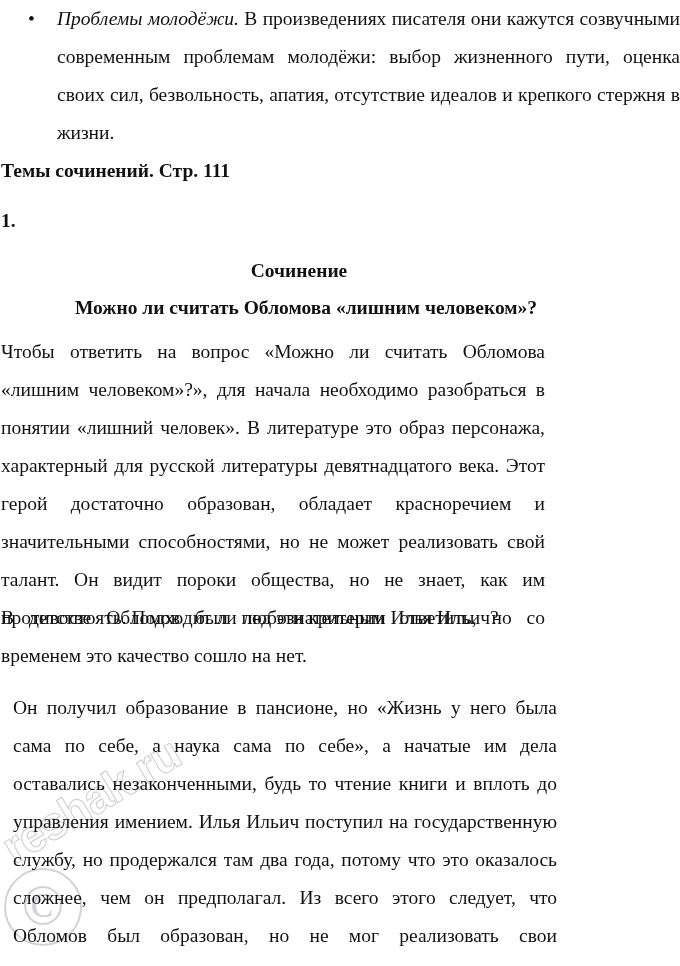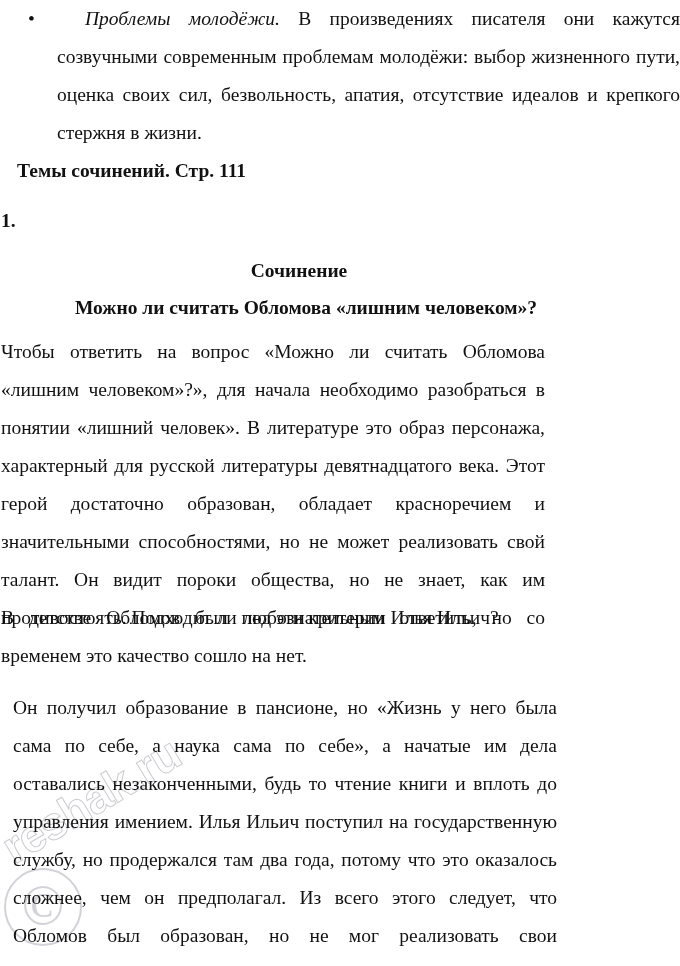--- a/index.html
+++ b/index.html
@@ -86,33 +86,31 @@
   }
   .bullet-dot {
     position: absolute;
     left: 28px;
     top: 0;
     font-size: 19.5px;
     line-height: 38px;
   }
   .bullet-item .lead {
     font-style: italic;
-    margin-left: 28px;
   }
 
   
   .section-heading {
     position: absolute;
     left: 1px;
     top: 156px;
     font-size: 19.5px;
     font-weight: 700;
     line-height: 30px;
     white-space: nowrap;
-    margin-left: 16px;
   }
   .task-number {
     position: absolute;
     left: 1px;
     top: 206px;
     font-size: 19.5px;
     font-weight: 700;
     line-height: 30px;
   }
   .essay-label {

